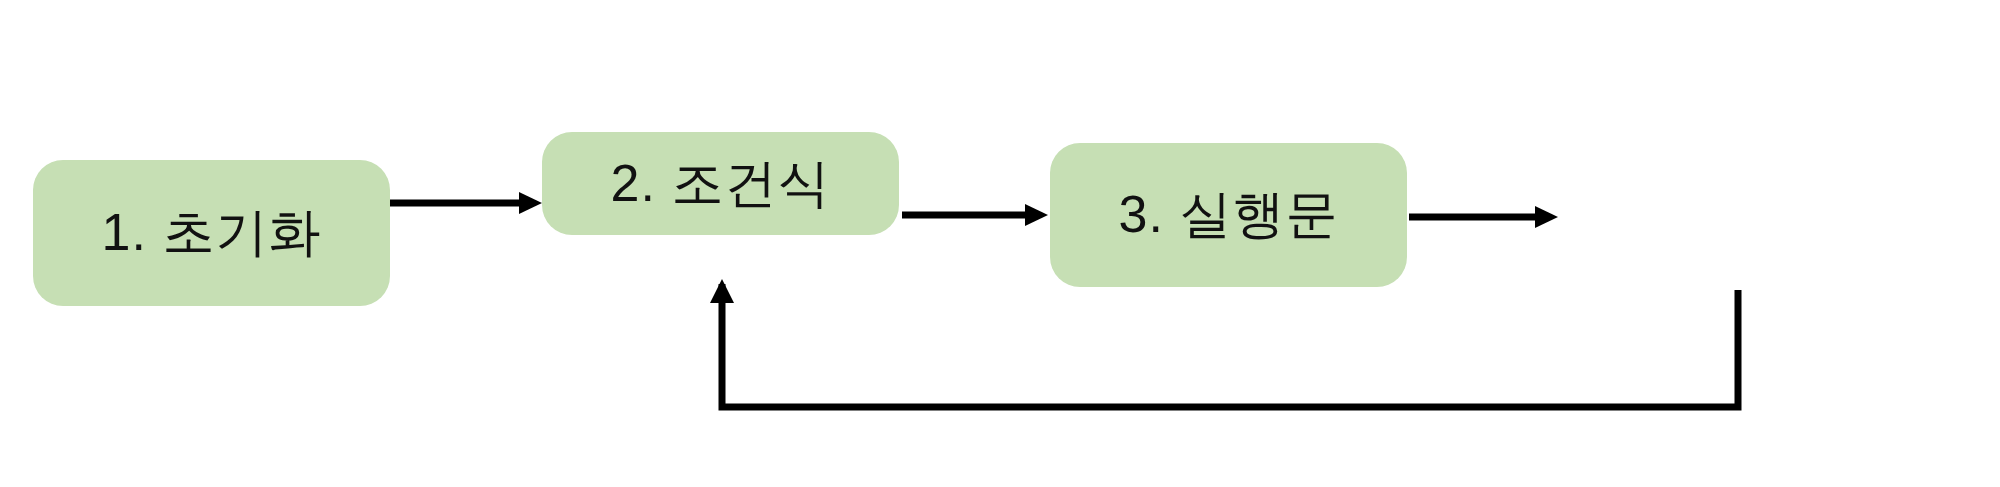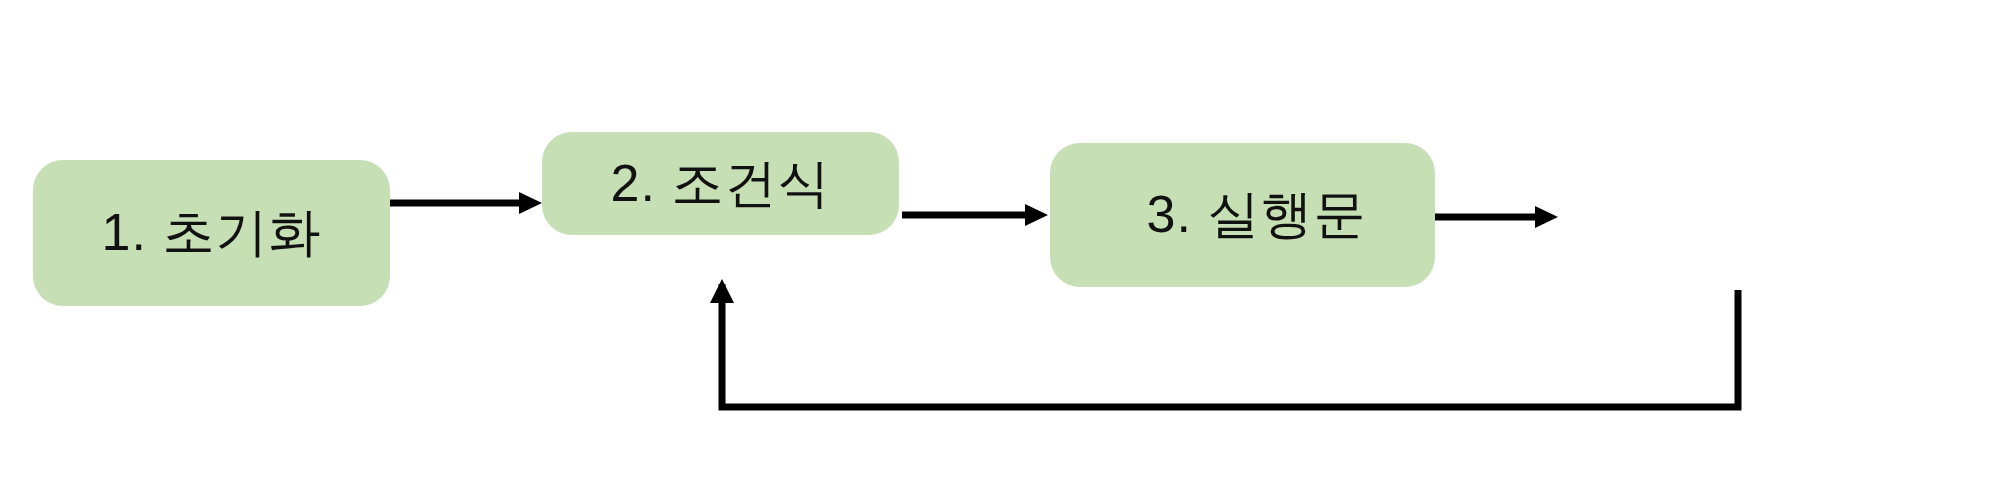--- a/index.html
+++ b/index.html
@@ -30,21 +30,21 @@
     align-items: center;
     justify-content: center;
     font-size: 52px;
     font-weight: 500;
     letter-spacing: 1px;
     color: var(--text, #111111);
     white-space: nowrap;
   }
   .node-1 { left: 33px;   top: 132px; width: 357px; height: 146px; margin-top: 28px; }
   .node-2 { left: 542px;  top: 132px; width: 357px; height: 103px; }
-  .node-3 { left: 1050px; top: 143px; width: 357px; height: 144px; padding-left: 28px; }
+  .node-3 { left: 1050px; top: 143px; width: 357px; height: 144px; }
   .node-4 { left: 1560px; top: 145px; width: 358px; height: 145px; }
 </style>
 </head>
 <body>
 
 <div class="canvas">
 
   <svg class="arrows" viewBox="0 0 2000 487" aria-hidden="true">
 
     <line x1="390" y1="203" x2="521" y2="203" stroke-width="7" stroke="#000000"></line>

